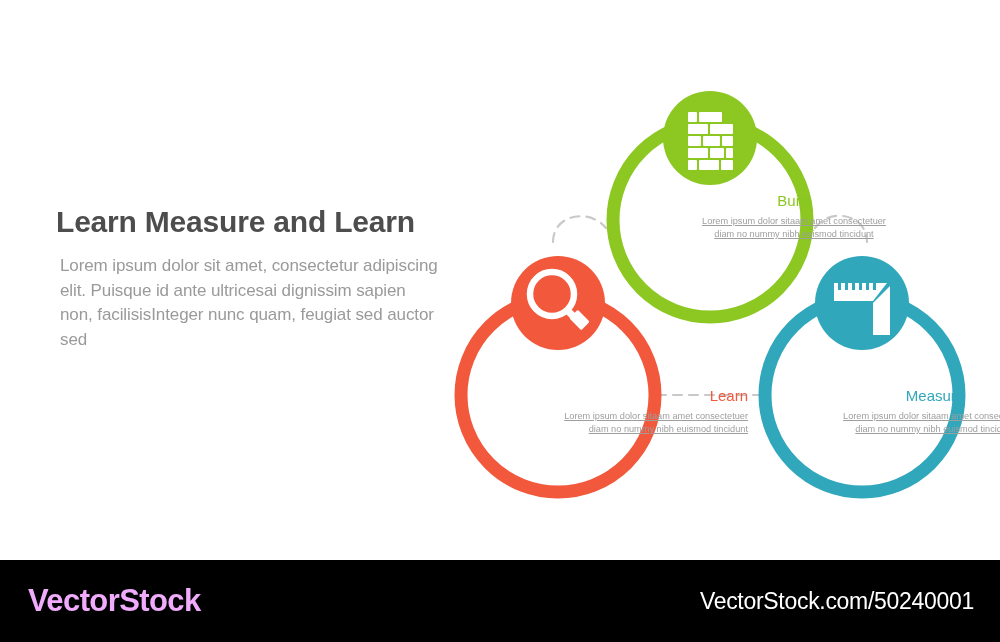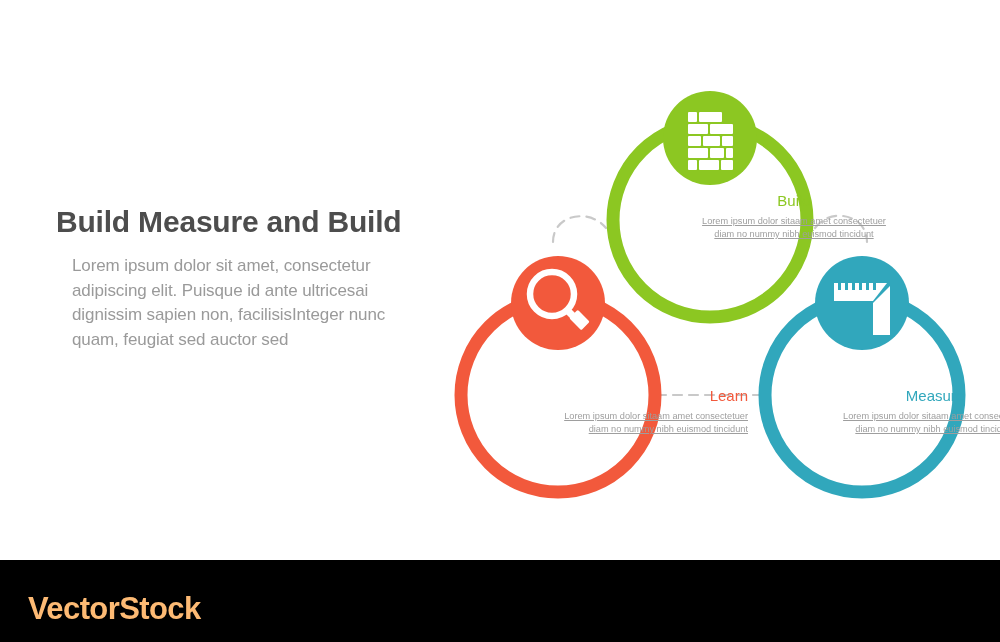--- a/index.html
+++ b/index.html
@@ -12,21 +12,21 @@
   }
   #stage{position:absolute;inset:0;width:1000px;height:642px;background:#ffffff;}
 
   
   .left-block{position:absolute;left:56px;top:205px;width:390px;}
   .headline{
     font-size:30px;font-weight:bold;color:#4d4d4d;
     letter-spacing:-0.2px;margin:0 0 16px 0;line-height:1.1;
   }
   .subtext{
-    font-size:17px;color:#9a9a9a;line-height:1.45;margin:16px;
+    font-size:17px;color:#9a9a9a;line-height:1.45;margin:4px;
     letter-spacing:-0.1px;
   }
 
   
   .diagram{position:absolute;left:430px;top:30px;width:560px;height:500px;}
   .diagram svg{display:block;}
 
   
   .node-text{position:absolute;text-align:center;width:190px;}
   .node-title{font-size:15px;font-weight:normal;margin:0 0 5px 0;line-height:1.1;}
@@ -36,37 +36,36 @@
   #txt-learn{left:128px;top:358px;text-align:right;}
   #txt-measure{left:410px;top:358px;}
 
   
   .footer{
     position:absolute;left:0;bottom:0;width:1000px;height:82px;
     background:#000000;
   }
   .brand{
     position:absolute;left:28px;top:50%;transform:translateY(-50%);
-    color:#fdba74;font-size:31px;font-weight:bold;letter-spacing:-0.6px;
+    color:#f0abfc;font-size:31px;font-weight:bold;letter-spacing:-0.6px;
     font-family:"Liberation Sans", sans-serif;
-    margin-top:8px;
   }
   .brand-url{
     position:absolute;right:26px;top:50%;transform:translateY(-50%);
     color:#ffffff;font-size:23px;letter-spacing:-0.3px;
     font-family:"Liberation Sans", sans-serif;
   }
 </style>
 </head>
 <body>
 
 <div id="stage">
 
   <div class="left-block">
-    <h1 class="headline">Build Measure and Build</h1>
+    <h1 class="headline">Learn Measure and Learn</h1>
     <p class="subtext">Lorem ipsum dolor sit amet, consectetur adipiscing elit. Puisque id ante ultricesai dignissim sapien non, facilisisInteger nunc quam, feugiat sed auctor sed</p>
   </div>
 
   <div class="diagram">
 
     <svg width="560" height="500" viewBox="0 0 560 500" xmlns="http://www.w3.org/2000/svg">
 
       <g fill="none" stroke="#c9c9c9" stroke-width="2.2" stroke-dasharray="9 7" stroke-linecap="round">
         <path d="M 123 212 C 123 184 160 178 176 198"></path>
         <path d="M 385 198 C 400 177 437 184 437 212"></path>
@@ -145,15 +144,16 @@
 
     <div class="node-text" id="txt-measure">
       <p class="node-title" style="color:#31A7BC">Measure</p>
       <p class="node-desc">Lorem ipsum dolor sitaam amet consectetuer diam no nummy nibh euismod tincidunt</p>
     </div>
 
   </div>
 
   <div class="footer">
     <div class="brand">VectorStock</div>
+    <div class="brand-url">VectorStock.com/50240001</div>
   </div>
 
 </div>
 
 </body></html>

